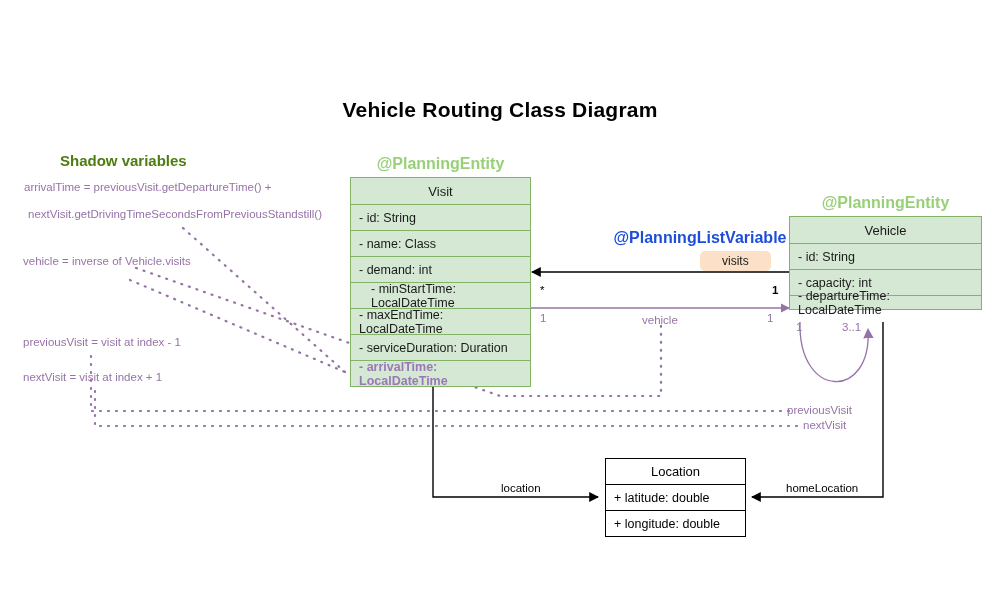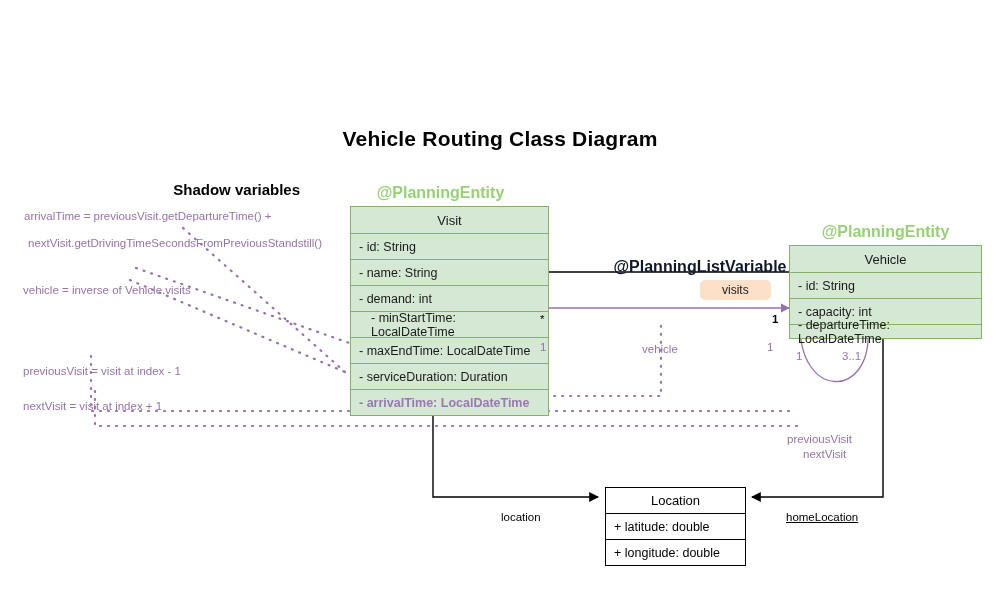--- a/index.html
+++ b/index.html
@@ -16,21 +16,21 @@
     overflow: hidden;
   }
   #svg-layer {
     position: absolute;
     left: 0;
     top: 0;
     width: 1000px;
     height: 600px;
     pointer-events: none;
   }
-  .abs { position: absolute; margin-top: 29px; }
+  .abs { position: absolute; }
 
   #diagram-title {
     left: 0;
     top: 98px;
     width: 1000px;
     text-align: center;
     font-size: 21px;
     font-weight: bold;
     color: #000000;
     letter-spacing: 0.2px;
@@ -65,27 +65,27 @@
   }
   .uml-class.plain .row { border-top: 1px solid #000000; color: #000000; }
   .uml-class.plain .row.title { border-top: none; }
 
   .stereotype {
     font-size: 16px;
     font-weight: bold;
     color: #97d077;
     text-align: center;
   }
-  .stereotype.orange { color: #0f172a; }
+  .stereotype.orange { color: #1d4ed8; }
 
   .section-heading {
     font-size: 15px;
     font-weight: bold;
-    color: #000000;
-    text-align: right;
+    color: #4d7c0f;
+    text-align: left;
   }
   .shadow-line {
     font-size: 11.5px;
     color: #9673a6;
     white-space: nowrap;
   }
 
   .edge-label {
     font-size: 11.5px;
     color: #000000;
@@ -167,24 +167,24 @@
   <div class="abs section-heading" style="left:60px; top:152px; width:240px;">Shadow variables</div>
 
   <div class="abs shadow-line" style="left:24px; top:181px;">arrivalTime = previousVisit.getDepartureTime() +</div>
   <div class="abs shadow-line" style="left:28px; top:208px;">nextVisit.getDrivingTimeSecondsFromPreviousStandstill()</div>
   <div class="abs shadow-line" style="left:23px; top:255px;">vehicle = inverse of Vehicle.visits</div>
   <div class="abs shadow-line" style="left:23px; top:336px;">previousVisit = visit at index - 1</div>
   <div class="abs shadow-line" style="left:23px; top:371px;">nextVisit = visit at index + 1</div>
 
   <div class="abs stereotype" style="left:350px; top:155px; width:181px;">@PlanningEntity</div>
 
-  <div class="abs uml-class" id="visit-box" style="left:350px; top:177px; width:199px;">
+  <div class="abs uml-class" id="visit-box" style="left:350px; top:177px; width:181px;">
     <div class="row title" style="height:26px;">Visit</div>
     <div class="row" style="height:26px;">- id: String</div>
-    <div class="row" style="height:26px;">- name: String</div>
+    <div class="row" style="height:26px;">- name: Class</div>
     <div class="row" style="height:26px;">- demand: int</div>
     <div class="row" style="height:26px;padding-left:20px;">- minStartTime: LocalDateTime</div>
     <div class="row" style="height:26px;">- maxEndTime: LocalDateTime</div>
     <div class="row" style="height:26px;">- serviceDuration: Duration</div>
     <div class="row shadow-attr" style="height:26px;">- arrivalTime: LocalDateTime</div>
   </div>
 
   <div class="abs stereotype" style="left:789px; top:194px; width:193px;">@PlanningEntity</div>
 
   <div class="abs uml-class" id="vehicle-box" style="left:789px; top:216px; width:193px;">
@@ -211,15 +211,15 @@
   <div class="abs edge-label purple" style="left:642px; top:314px;">vehicle</div>
   <div class="abs edge-label purple" style="left:767px; top:312px;">1</div>
 
   <div class="abs edge-label purple" style="left:796px; top:321px;">1</div>
   <div class="abs edge-label purple" style="left:842px; top:321px;">3..1</div>
 
   <div class="abs edge-label purple" style="left:787px; top:404px;">previousVisit</div>
   <div class="abs edge-label purple" style="left:803px; top:419px;">nextVisit</div>
 
   <div class="abs edge-label" style="left:501px; top:482px;">location</div>
-  <div class="abs edge-label" style="left:786px; top:482px;text-decoration:underline;">homeLocation</div>
+  <div class="abs edge-label" style="left:786px; top:482px;">homeLocation</div>
 
 </div>
 
 </body></html>

